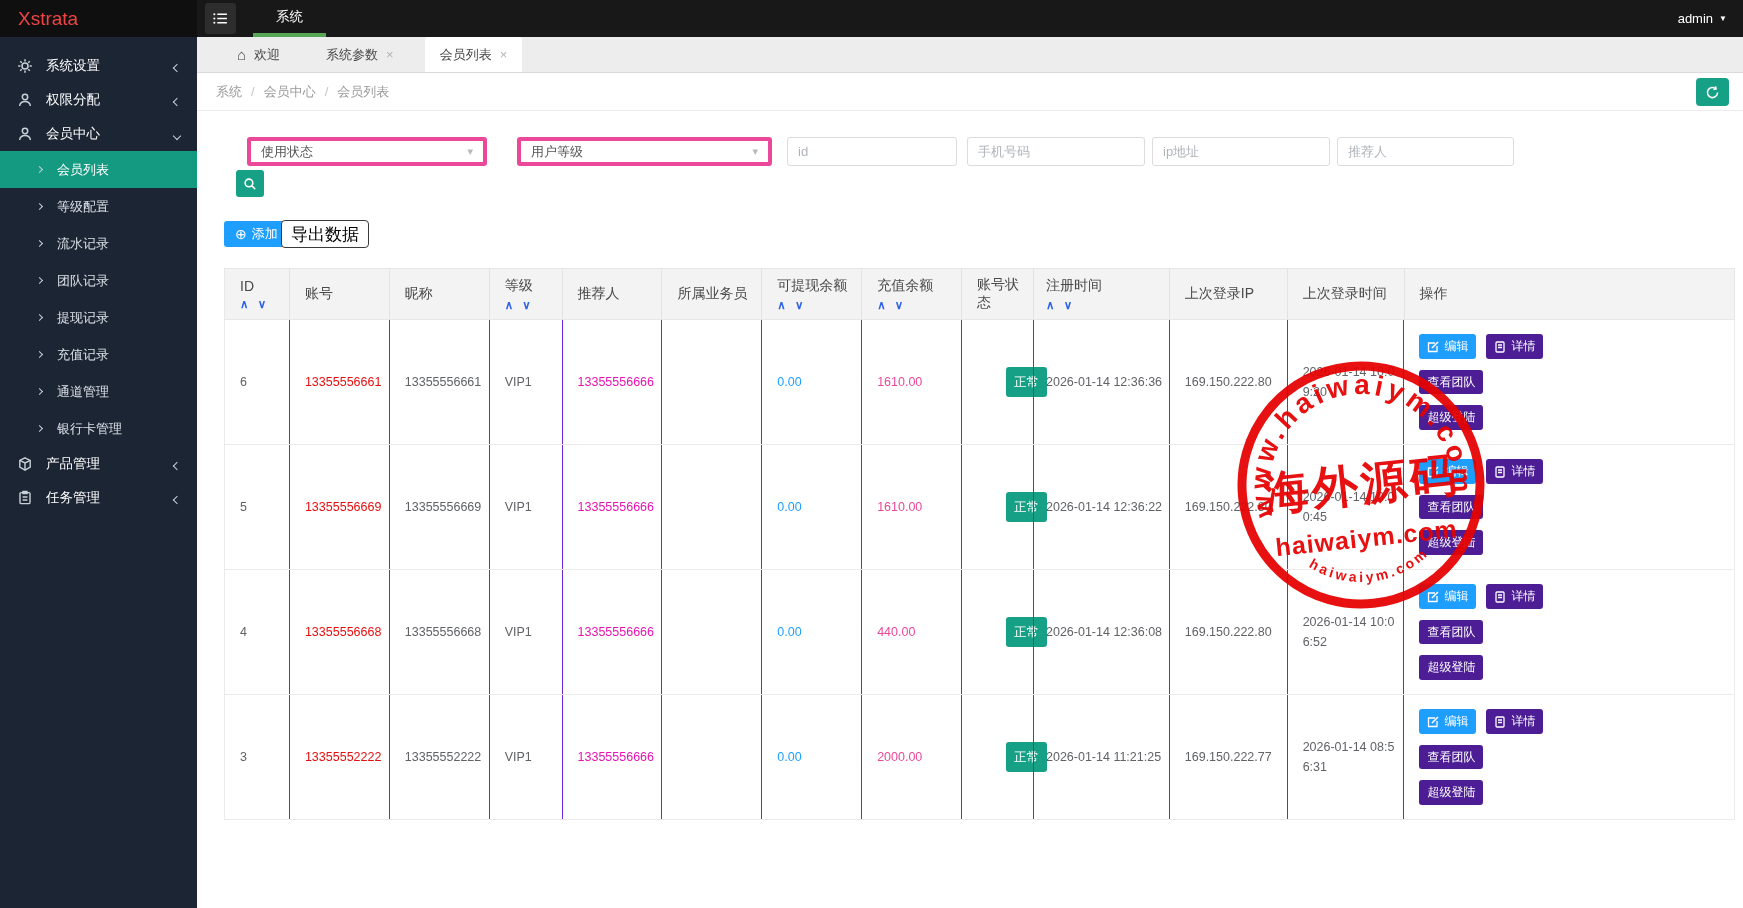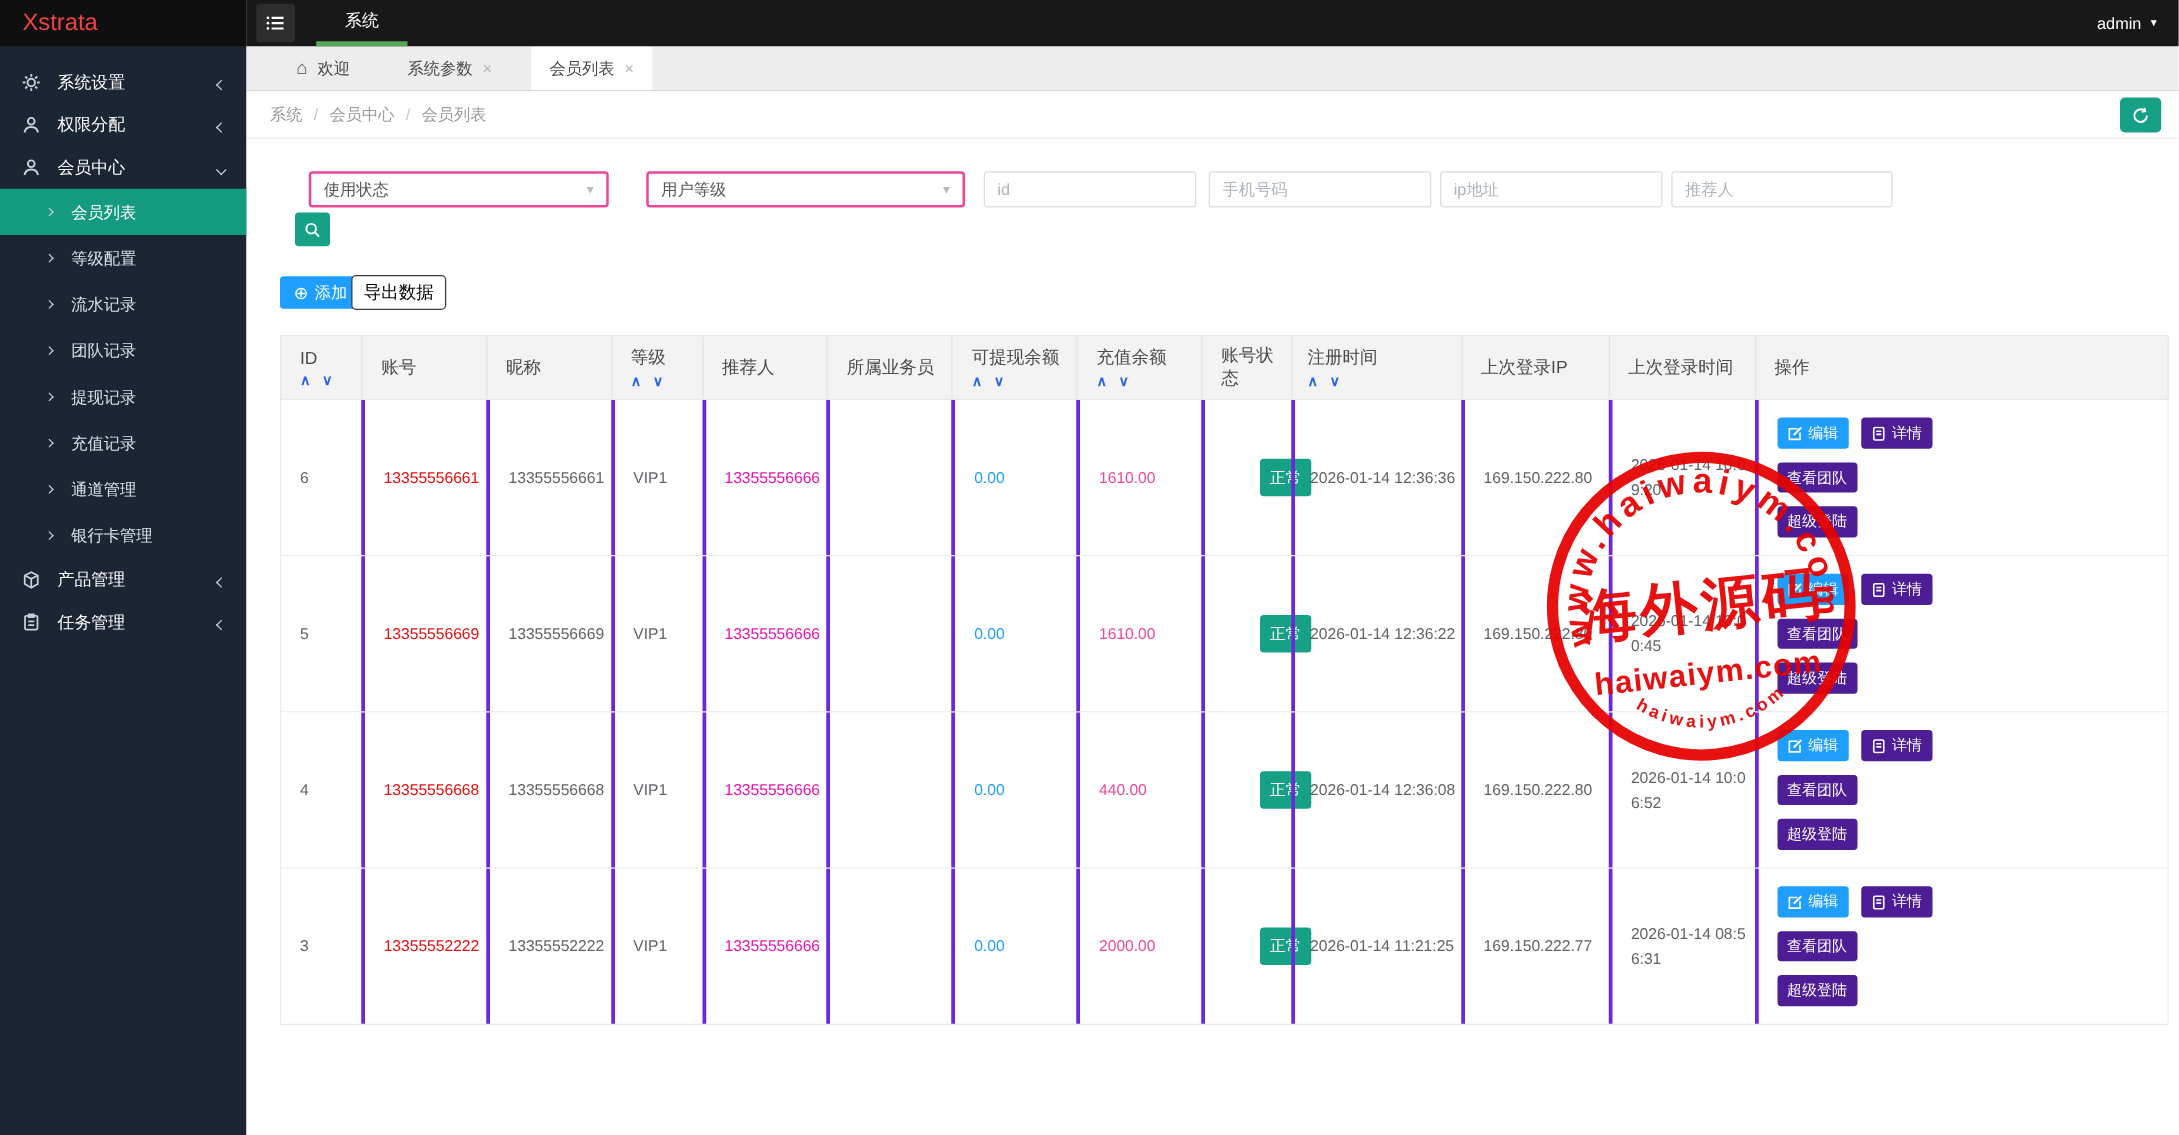--- a/index.html
+++ b/index.html
@@ -35,45 +35,45 @@
   .tab .x { color:#b3b3b3; font-size:13px; }
   .tab.active { background:#fff; border-radius:3px 3px 0 0; }
 
   
   #crumbbar { position:absolute; left:197px; top:73px; width:1546px; height:38px; background:#fff; border-bottom:1px solid #ececec; z-index:8; }
   #crumb { position:absolute; left:19px; top:0; line-height:38px; font-size:13px; color:#9b9b9b; }
   #crumb .sep { margin:0 9px; color:#c6c6c6; }
   #refresh-btn { position:absolute; right:14px; top:5px; width:33px; height:28px; background:#16a085; border-radius:4px; display:flex; align-items:center; justify-content:center; cursor:pointer; }
 
   
-  .fsel { position:absolute; height:29px; border:2px solid #ec4899; border-radius:3px; background:#fff; display:flex; align-items:center; justify-content:space-between; padding:0 10px; font-size:13px; color:#555; cursor:pointer; }
+  .fsel { position:absolute; height:29px; border:4px solid #ec4899; border-radius:3px; background:#fff; display:flex; align-items:center; justify-content:space-between; padding:0 10px; font-size:13px; color:#555; cursor:pointer; }
   .fsel .caret { color:#b9b9b9; font-size:11px; }
   .fin { position:absolute; height:29px; border:1px solid #dcdcdc; border-radius:3px; background:#fff; padding:0 10px; font-size:13px; color:#555; outline:none; }
   .fin::placeholder { color:#aeb4ba; }
   #sel-status { left:247px; top:137px; width:240px; }
   #sel-level  { left:517px; top:137px; width:255px; }
   #in-id      { left:787px; top:137px; width:170px; }
   #in-phone   { left:967px; top:137px; width:178px; }
   #in-ip      { left:1152px; top:137px; width:178px; }
   #in-ref     { left:1337px; top:137px; width:177px; }
   #search-btn { position:absolute; left:236px; top:170px; width:28px; height:27px; background:#16a085; border:none; border-radius:3px; display:flex; align-items:center; justify-content:center; cursor:pointer; }
 
   
   #add-btn { position:absolute; left:224px; top:221px; height:26px; padding:0 11px; background:#1e9fff; color:#fff; border:none; border-radius:3px; font-size:13px; display:flex; align-items:center; gap:5px; cursor:pointer; }
   #add-btn .plus { font-size:14px; line-height:1; }
-  #export-btn { position:absolute; left:281px; top:220px; height:28px; padding:0 9px; background:#fff; color:#000; border:1.5px solid #3a3a3a; border-radius:4px; font-size:14px; cursor:pointer; }
+  #export-btn { position:absolute; left:281px; top:220px; height:28px; padding:0 9px; background:#fff; color:#000; border:1.5px solid #3a3a3a; border-radius:4px; font-size:17px; cursor:pointer; }
 
   
   #tbl { position:absolute; left:224px; top:268px; width:1511px; z-index:5; }
   .thead { display:flex; background:#f3f3f3; height:52px; border:1px solid #e7e7e7; }
   .th { display:flex; flex-direction:column; justify-content:center; gap:3px; padding-left:15px; font-size:14px; color:#4a4a4a; border-left:1px solid #e3e3e3; }
   .th:first-child { border-left:none; }
   .sorts { color:#2d63e8; font-size:11.5px; font-weight:bold; letter-spacing:3px; cursor:pointer; }
   .trow { display:flex; height:125px; background:#fff; border:1px solid #ebebeb; border-top:none; }
-  .td { display:flex; flex-direction:column; justify-content:center; padding:0 4px 0 15px; font-size:12.5px; color:#606266; border-left:3px solid #6d28d9; line-height:1.6; }
+  .td { display:flex; flex-direction:column; justify-content:center; padding:0 4px 0 15px; font-size:12.5px; color:#606266; border-left:1px solid #6d28d9; line-height:1.6; }
   .td:first-child { border-left:none; }
   .c0{width:64px}.c1{width:100px}.c2{width:100px}.c3{width:73px}.c4{width:100px}.c5{width:100px}
   .c6{width:100px}.c7{width:100px}.c8{width:72px}.c9{width:136px;white-space:nowrap;padding-left:12px}
   .c10{width:118px}.c11{width:117px;word-break:break-all}.c12{width:331px}
   .red{color:#e60f0f}.magenta{color:#e615b2}.blue{color:#1e9fff}.green{color:#ec4899}
   .badge { background:#16a085; color:#fff; border-radius:3px; padding:5px 8px; font-size:12.5px; width:max-content;margin-left:29px; }
   .acts { gap:11px; }
   .act-line { display:flex; gap:10px; }
   .abtn { display:inline-flex; align-items:center; gap:5px; padding:5px 8px; border-radius:3px; color:#fff; font-size:12px; width:max-content; border:none; cursor:pointer; line-height:1.2; }
   .abtn.b{background:#1e9fff}.abtn.t{background:#4c1d95}

